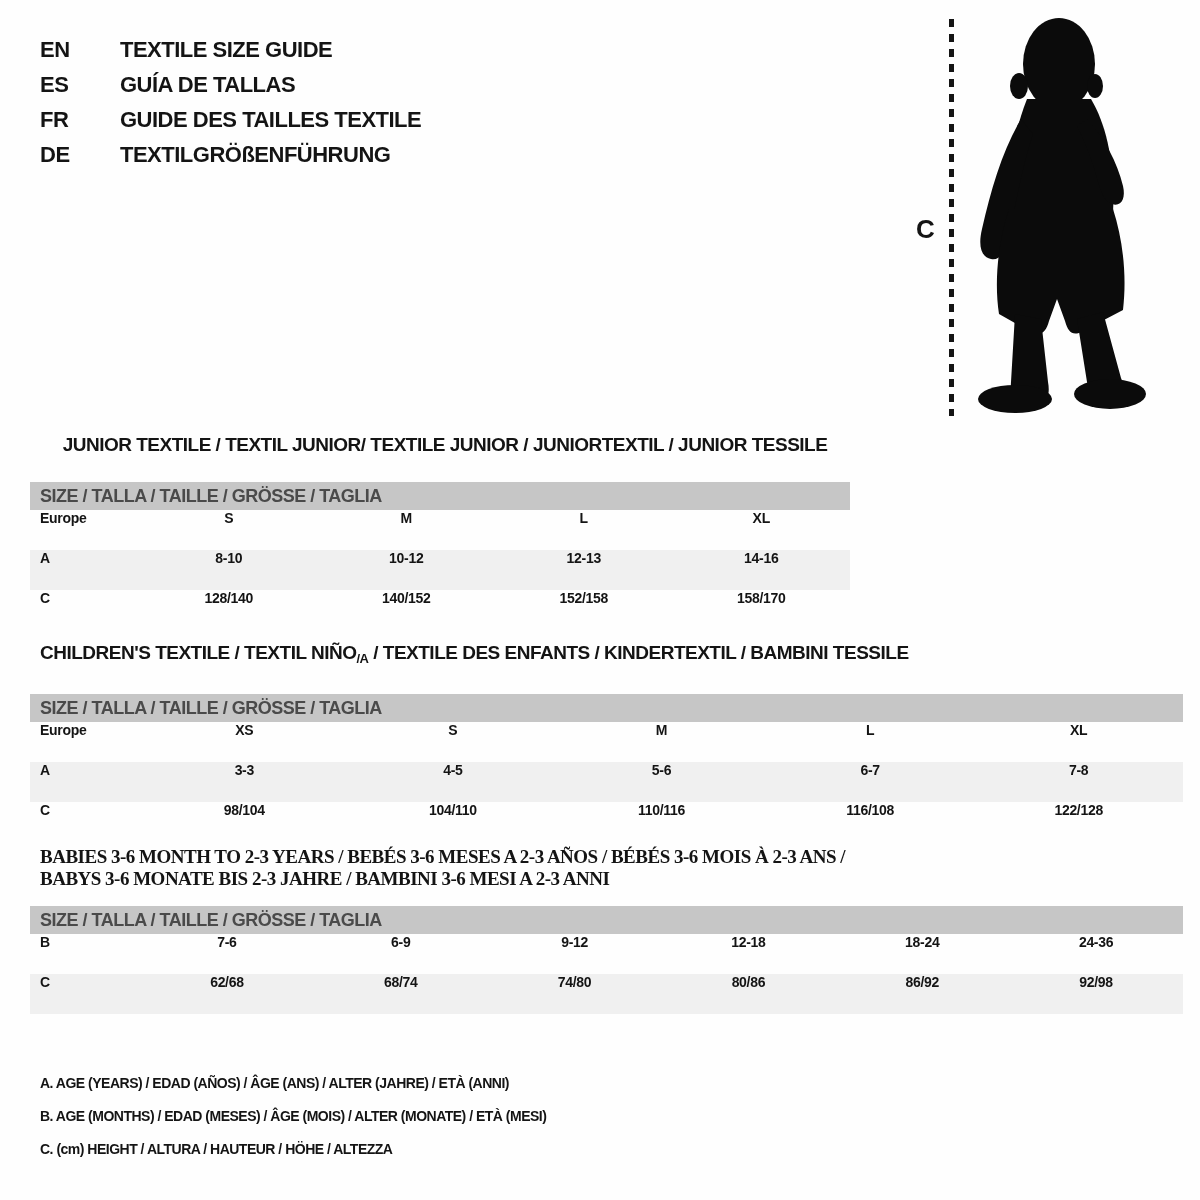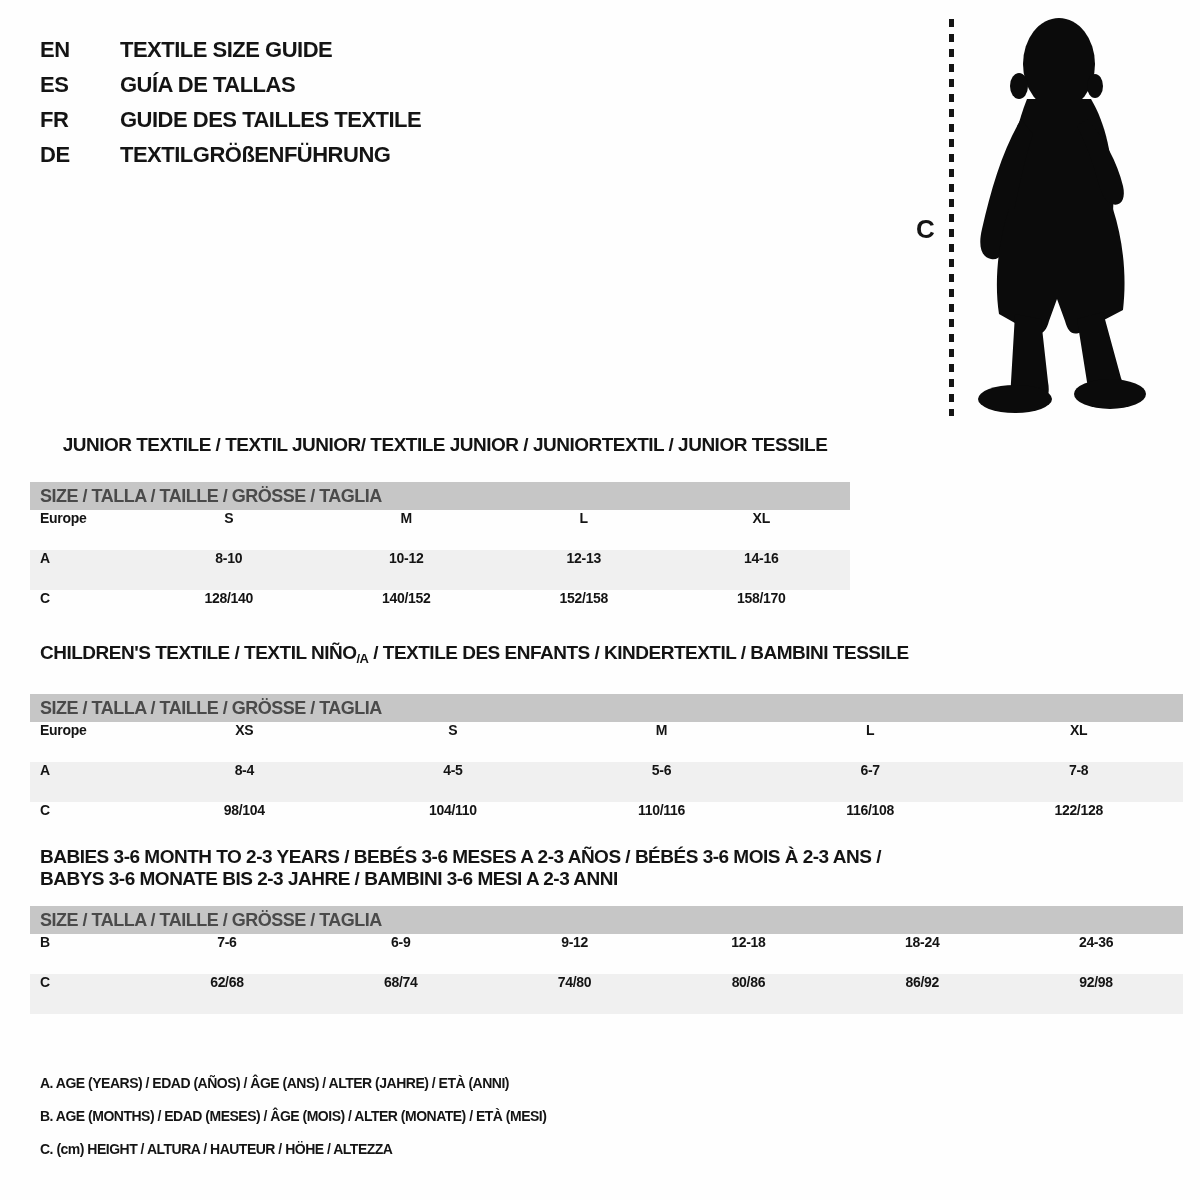--- a/index.html
+++ b/index.html
@@ -23,21 +23,21 @@
   .section{position:absolute;left:30px;}
   .sec0{top:434px;width:820px;}
   .sec1{top:642px;width:1153px;}
   .sec2{top:846px;width:1153px;}
   .sec-title{
     margin-left:10px;font-weight:700;font-size:19px;letter-spacing:-0.5px;
     line-height:22px;white-space:nowrap;
   }
   .sec0 .sec-title{margin-bottom:26px;text-align:center;}
   .sec1 .sec-title{margin-bottom:24px;}
-  .sec2 .sec-title{margin-bottom:16px;}
+  .sec2 .sec-title{margin-bottom:16px;font-family:Liberation Serif, serif;}
   .sub-a{font-size:13px;vertical-align:-4px;}
   .tbl-head{
     height:28px;background:#c6c6c6;display:flex;align-items:center;
     padding-left:10px;font-weight:700;font-size:18px;letter-spacing:-0.5px;color:#4a4a4a;
   }
   .trow{display:flex;height:40px;font-weight:700;font-size:14px;letter-spacing:-0.3px;}
   .trow.alt{background:#f0f0f0;}
   .tlabel{width:110px;padding-left:10px;box-sizing:border-box;}
   .tcell{flex:1;text-align:center;}
   
@@ -123,21 +123,21 @@
       <div class="trow">
         <div class="tlabel">Europe</div>
         <div class="tcell">XS</div>
         <div class="tcell">S</div>
         <div class="tcell">M</div>
         <div class="tcell">L</div>
         <div class="tcell">XL</div>
       </div>
       <div class="trow alt">
         <div class="tlabel">A</div>
-        <div class="tcell">8-4</div>
+        <div class="tcell">3-3</div>
         <div class="tcell">4-5</div>
         <div class="tcell">5-6</div>
         <div class="tcell">6-7</div>
         <div class="tcell">7-8</div>
       </div>
       <div class="trow">
         <div class="tlabel">C</div>
         <div class="tcell">98/104</div>
         <div class="tcell">104/110</div>
         <div class="tcell">110/116</div>

